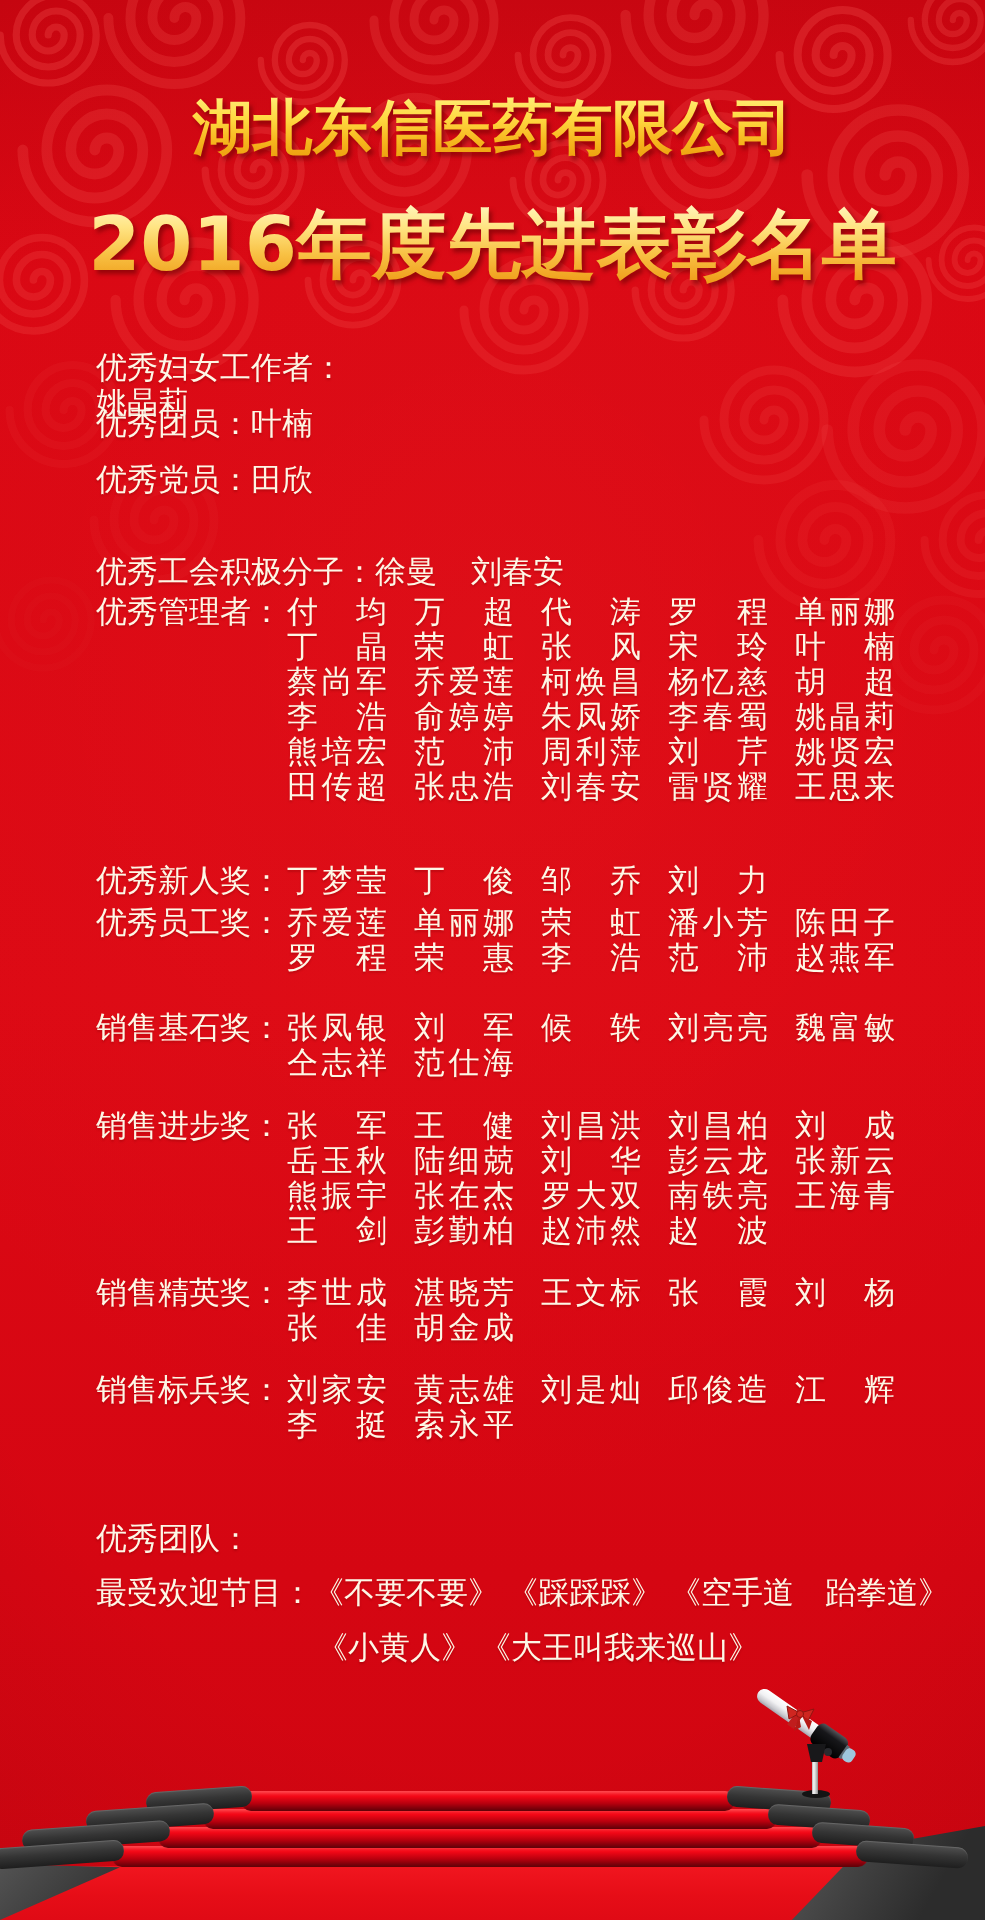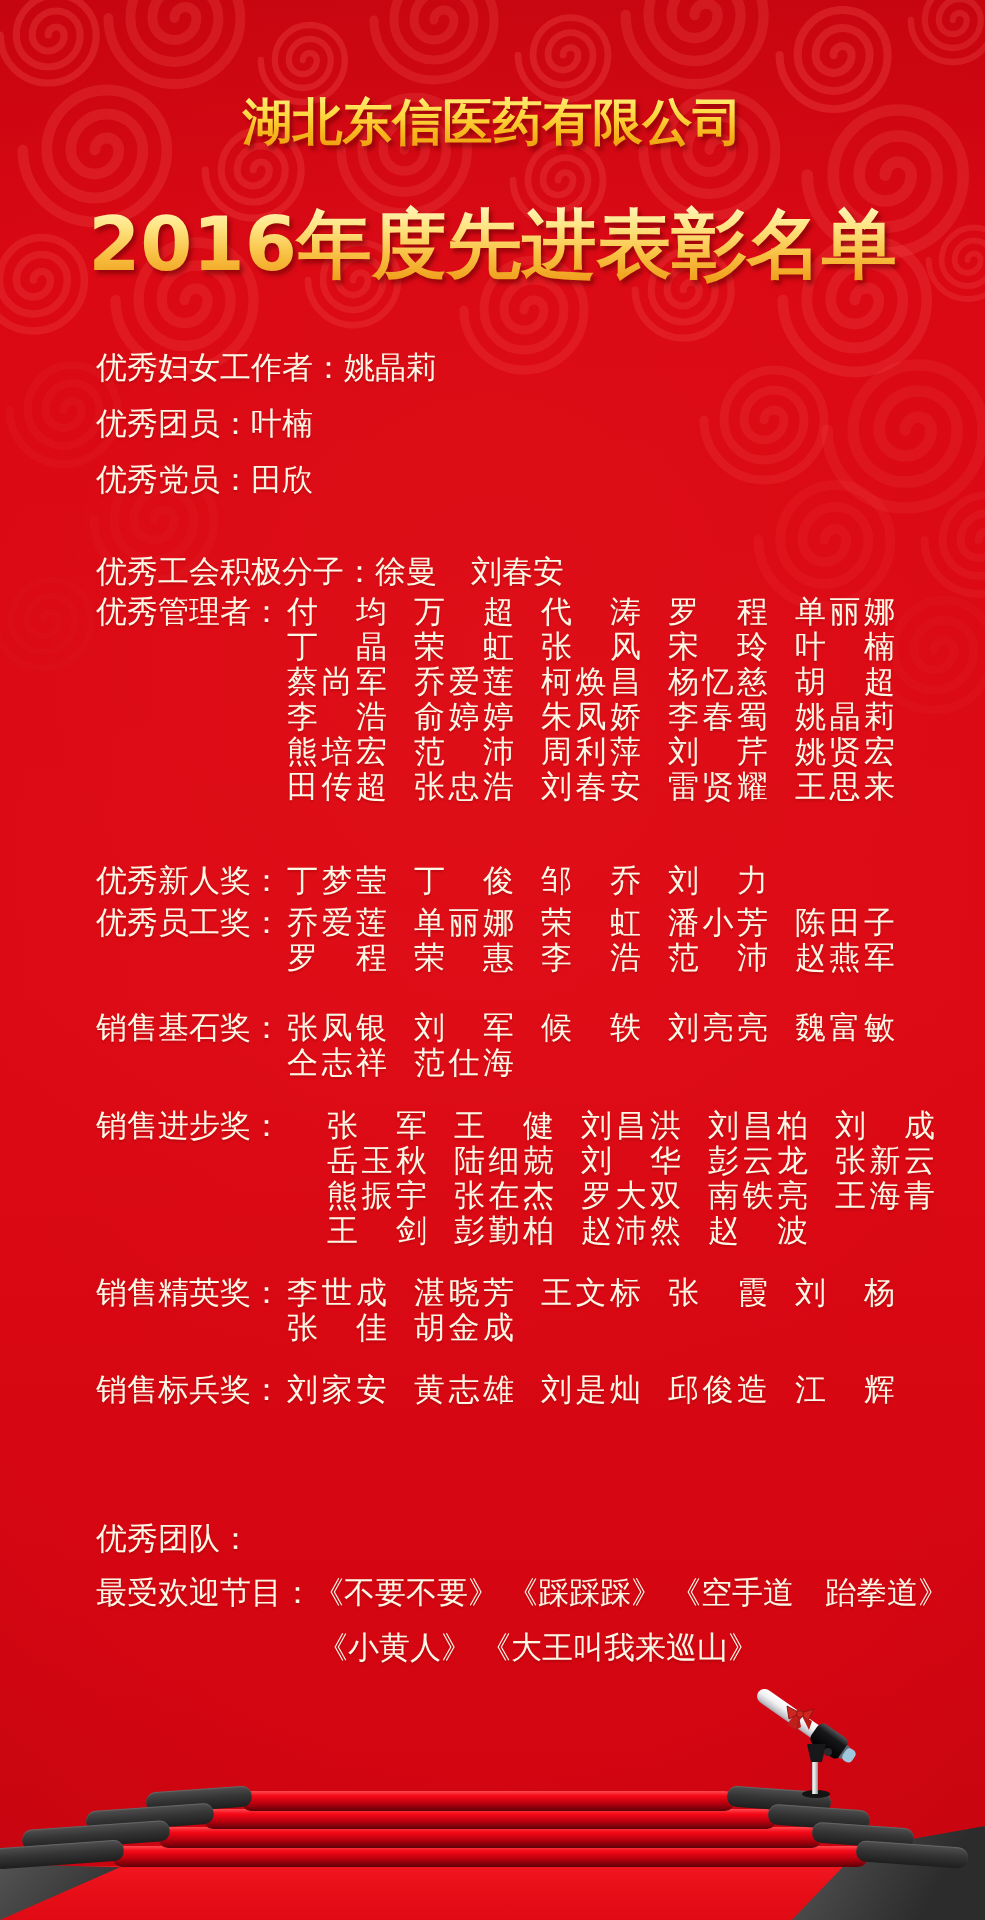--- a/index.html
+++ b/index.html
@@ -8,21 +8,21 @@
     font-family:"DejaVu Sans","Liberation Sans",sans-serif;
     background:
       radial-gradient(130% 80% at 50% 34%, rgba(255,70,60,0.10) 0%, rgba(255,70,60,0) 55%),
       linear-gradient(180deg,#c70510 0%,#d90713 14%,#dc0914 52%,#d50612 82%,#d00511 100%);
   }
   .pattern{position:absolute;left:0;top:0;z-index:1;pointer-events:none;}
   .vignette{position:absolute;inset:0;z-index:1;pointer-events:none;
     background:radial-gradient(120% 95% at 50% 40%, rgba(0,0,0,0) 55%, rgba(88,0,6,0.20) 100%);}
   .title{
     position:absolute;left:0;width:100%;text-align:center;z-index:3;
-    font-size:50px;line-height:1.12;font-weight:900;white-space:nowrap;
+    font-size:60px;line-height:1.12;font-weight:900;white-space:nowrap;
     background:linear-gradient(180deg,#ffef7c 0%,#ffd942 36%,#f7b81f 68%,#eb9c0c 100%);
     -webkit-background-clip:text;background-clip:text;
     color:transparent;-webkit-text-fill-color:transparent;
     filter:drop-shadow(3px 4px 2px rgba(96,0,0,0.55));
   }
   .title1{top:94px;}
   .title2{top:202px;font-size:75px;
     background:linear-gradient(180deg,#fff7c2 0%,#ffe483 30%,#f8c144 62%,#ee9814 100%);
     -webkit-background-clip:text;background-clip:text;}
   
@@ -112,21 +112,21 @@
       <use href="#swirl" transform="translate(150,520) scale(2.0)" opacity="0.07"></use>
       <use href="#swirl" transform="translate(40,620) scale(1.6)" opacity="0.05"></use>
     </g>
   </svg>
   <div class="vignette"></div>
 
   <div class="title title1">湖北东信医药有限公司</div>
   <div class="title title2">2016年度先进表彰名单</div>
 
   <div class="awards">
-      <div class="section inline" style="top: 350px;">
+      <div class="section inline" style="top: 350px; flex-direction: column;">
         <span class="label">优秀妇女工作者：</span>
         <div class="names">
           <div class="nrow"><span class="iname">姚晶莉</span></div>
         </div>
       </div>
       <div class="section inline" style="top: 406px;">
         <span class="label">优秀团员：</span>
         <div class="names">
           <div class="nrow"><span class="iname">叶楠</span></div>
         </div>
@@ -167,40 +167,41 @@
           <div class="nrow"><span class="cell">罗程</span><span class="cell">荣惠</span><span class="cell">李浩</span><span class="cell">范沛</span><span class="cell">赵燕军</span></div>
         </div>
       </div>
       <div class="section grid" style="top: 1010px;">
         <span class="label">销售基石奖：</span>
         <div class="names">
           <div class="nrow"><span class="cell">张凤银</span><span class="cell">刘军</span><span class="cell">候轶</span><span class="cell">刘亮亮</span><span class="cell">魏富敏</span></div>
           <div class="nrow"><span class="cell">仝志祥</span><span class="cell">范仕海</span></div>
         </div>
       </div>
-      <div class="section grid" style="top: 1108px; gap: 40px;">
+      <div class="section grid" style="top: 1108px;">
         <span class="label">销售进步奖：</span>
         <div class="names">
           <div class="nrow"><span class="cell">张军</span><span class="cell">王健</span><span class="cell">刘昌洪</span><span class="cell">刘昌柏</span><span class="cell">刘成</span></div>
           <div class="nrow"><span class="cell">岳玉秋</span><span class="cell">陆细兢</span><span class="cell">刘华</span><span class="cell">彭云龙</span><span class="cell">张新云</span></div>
           <div class="nrow"><span class="cell">熊振宇</span><span class="cell">张在杰</span><span class="cell">罗大双</span><span class="cell">南铁亮</span><span class="cell">王海青</span></div>
           <div class="nrow"><span class="cell">王剑</span><span class="cell">彭勤柏</span><span class="cell">赵沛然</span><span class="cell">赵波</span></div>
         </div>
       </div>
       <div class="section grid" style="top: 1275px;">
         <span class="label">销售精英奖：</span>
         <div class="names">
           <div class="nrow"><span class="cell">李世成</span><span class="cell">湛晓芳</span><span class="cell">王文标</span><span class="cell">张霞</span><span class="cell">刘杨</span></div>
           <div class="nrow"><span class="cell">张佳</span><span class="cell">胡金成</span></div>
         </div>
       </div>
       <div class="section grid" style="top: 1372px;">
         <span class="label">销售标兵奖：</span>
         <div class="names">
           <div class="nrow"><span class="cell">刘家安</span><span class="cell">黄志雄</span><span class="cell">刘是灿</span><span class="cell">邱俊造</span><span class="cell">江辉</span></div>
+          <div class="nrow"><span class="cell">李挺</span><span class="cell">索永平</span></div>
         </div>
       </div>
       <div class="section grid" style="top: 1521px;">
         <span class="label">优秀团队：</span>
       </div>
       <div class="section programs" style="top: 1575px;">
         <span class="label">最受欢迎节目：</span>
         <div class="names">
           <div class="nrow"><span class="prog">《不要不要》</span><span class="prog">《踩踩踩》</span><span class="prog">《空手道　跆拳道》</span></div>
           <div class="nrow prow2"><span class="prog">《小黄人》</span><span class="prog">《大王叫我来巡山》</span></div>

